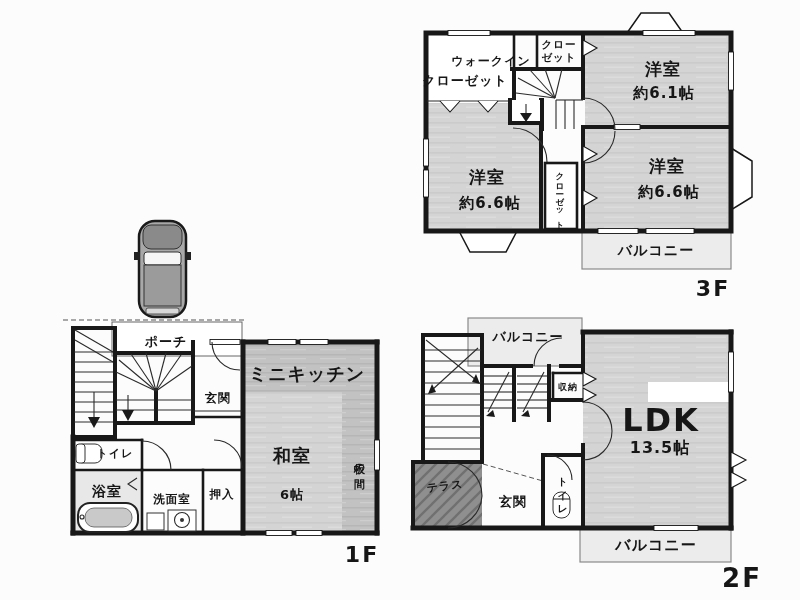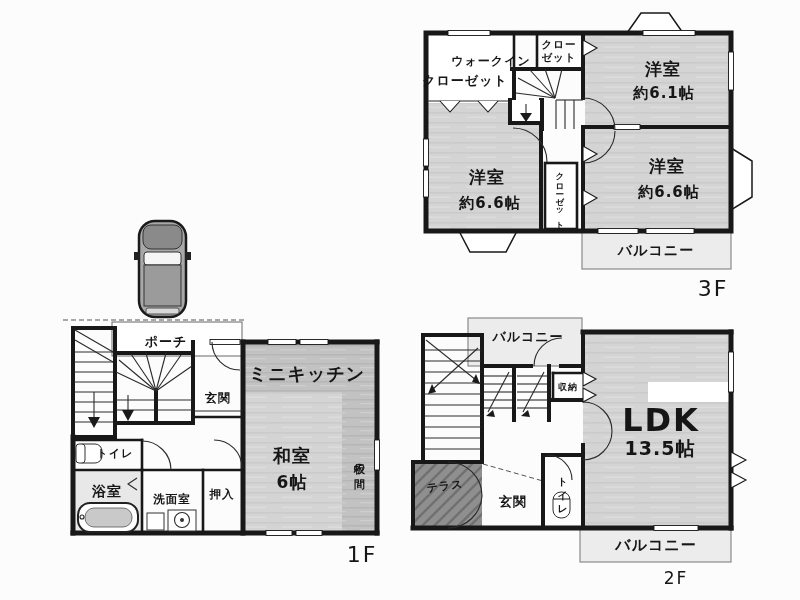--- a/index.html
+++ b/index.html
@@ -16,21 +16,21 @@
   .balc{fill:#ececec;stroke:#8a8a8a;stroke-width:1.2}
   .thinr{stroke:#666;stroke-width:1;fill:#ffffff}
   .fix{fill:#ffffff;stroke:#333;stroke-width:1}
   .fix2{fill:#ffffff;stroke:#222;stroke-width:2}
   .bay{fill:#ffffff;stroke:#181818;stroke-width:1.5}
   .arrow{fill:#1a1a1a;stroke:none}
   .lbl{position:absolute;transform:translate(-50%,-50%);color:#161616;white-space:nowrap;
        font-weight:600;text-align:center;line-height:1;letter-spacing:1px;}
   .lbl.v{writing-mode:vertical-rl;text-orientation:upright;letter-spacing:2px;}
   .lbl.tilt{transform:translate(-50%,-50%) rotate(-7deg);}
-  .lbl.fl{font-weight:400;letter-spacing:2px;}
+  .lbl.fl{font-weight:700;letter-spacing:2px;}
 </style>
 </head>
 <body>
 
 <div id="stage">
 
 <svg id="plan-svg" width="800" height="600" viewBox="0 0 800 600">
   <defs>
     <pattern id="tex" width="46" height="10" patternUnits="userSpaceOnUse">
       <rect width="46" height="10" fill="#d4d4d4"></rect>
@@ -292,32 +292,32 @@
 <div class="lbl" style="left:490px;top:203px;font-size:15px">約6.6帖</div>
 <div class="lbl" style="left:667px;top:166px;font-size:17px">洋室</div>
 <div class="lbl" style="left:669px;top:192px;font-size:15px">約6.6帖</div>
 <div class="lbl v" style="left:560px;top:196px;font-size:8.5px">クローゼット</div>
 <div class="lbl" style="left:656px;top:250px;font-size:14px">バルコニー</div>
 <div class="lbl fl" style="left:713px;top:289px;font-size:22px">3F</div>
 
 <div class="lbl" style="left:528px;top:336px;font-size:13px">バルコニー</div>
 <div class="lbl" style="left:568px;top:387px;font-size:9px">収納</div>
 <div class="lbl" style="left:661px;top:420px;font-size:32px;letter-spacing:2px">LDK</div>
-<div class="lbl" style="left:660px;top:448px;font-size:19px">13.5帖</div>
+<div class="lbl" style="left:660px;top:448px;font-size:16px">13.5帖</div>
 <div class="lbl tilt" style="left:445px;top:486px;font-size:11px">テラス</div>
 <div class="lbl" style="left:513px;top:501px;font-size:13px">玄関</div>
 <div class="lbl v" style="left:562px;top:490px;font-size:10px">トイレ</div>
 <div class="lbl" style="left:656px;top:545px;font-size:15px">バルコニー</div>
-<div class="lbl fl" style="left:676px;top:578px;font-size:17px">2F</div>
+<div class="lbl fl" style="left:742px;top:578px;font-size:26px">2F</div>
 
 <div class="lbl" style="left:166px;top:341px;font-size:13px">ポーチ</div>
 <div class="lbl" style="left:307px;top:374px;font-size:18px">ミニキッチン</div>
 <div class="lbl" style="left:218px;top:398px;font-size:12px">玄関</div>
 <div class="lbl" style="left:292px;top:456px;font-size:18px">和室</div>
-<div class="lbl" style="left:292px;top:482px;font-size:17px">6帖</div>
+<div class="lbl" style="left:292px;top:494px;font-size:13px">6帖</div>
 <div class="lbl v" style="left:359px;top:463px;font-size:11px">板の間</div>
 <div class="lbl" style="left:115px;top:453px;font-size:11px">トイレ</div>
 <div class="lbl" style="left:107px;top:491px;font-size:14px">浴室</div>
 <div class="lbl" style="left:172px;top:500px;font-size:11.5px">洗面室</div>
 <div class="lbl" style="left:222px;top:495px;font-size:11.5px">押入</div>
 <div class="lbl fl" style="left:362px;top:555px;font-size:22px">1F</div>
 
 </div>
 
 </body></html>

